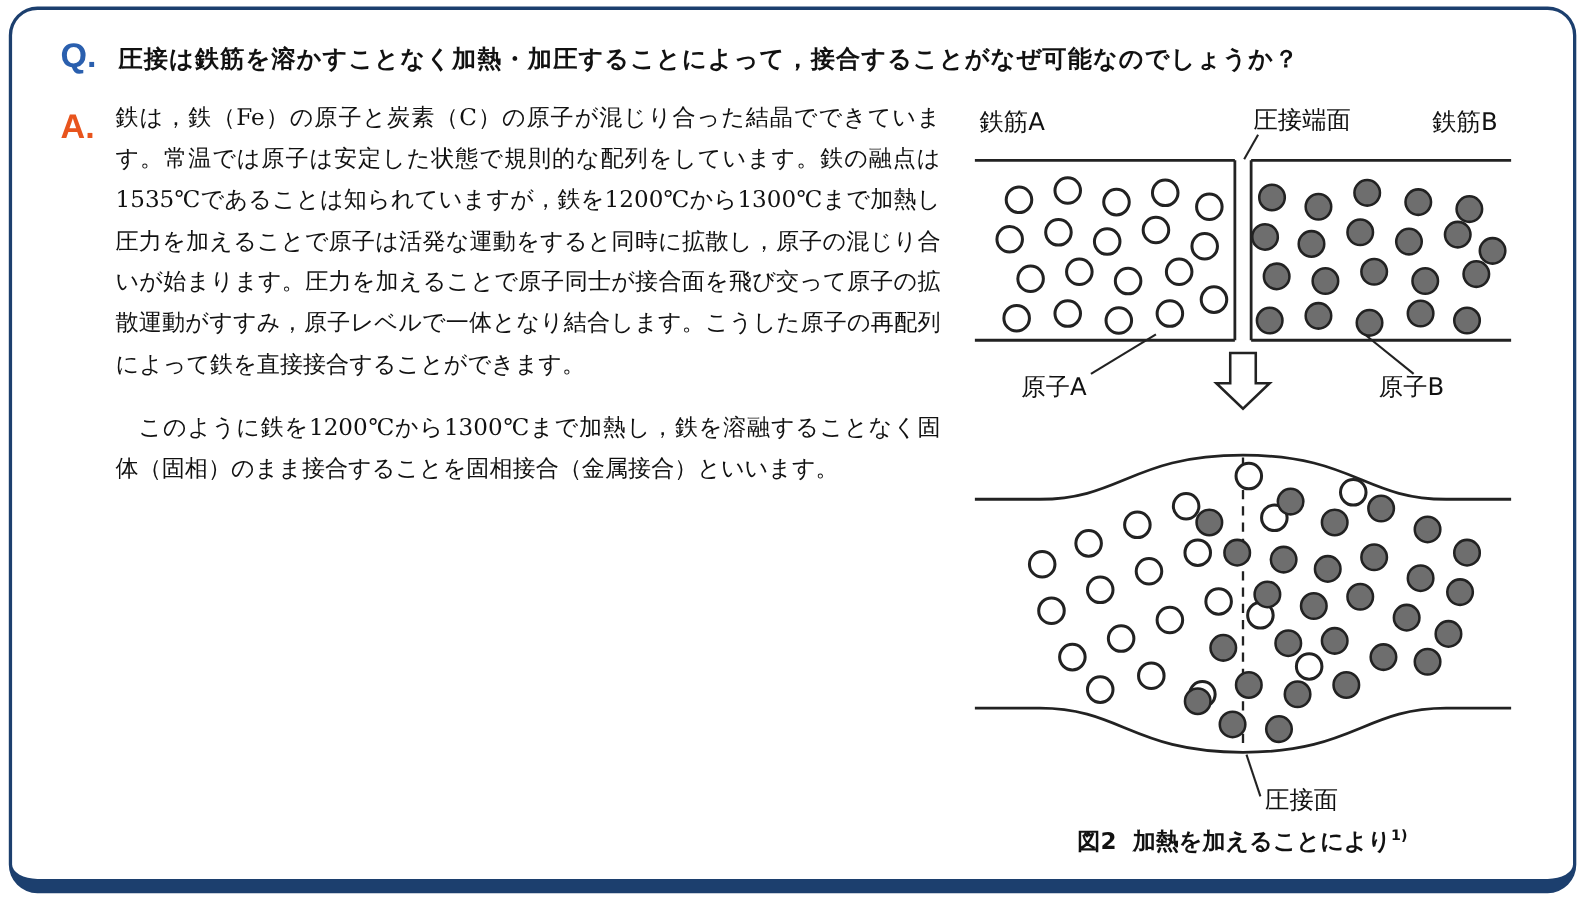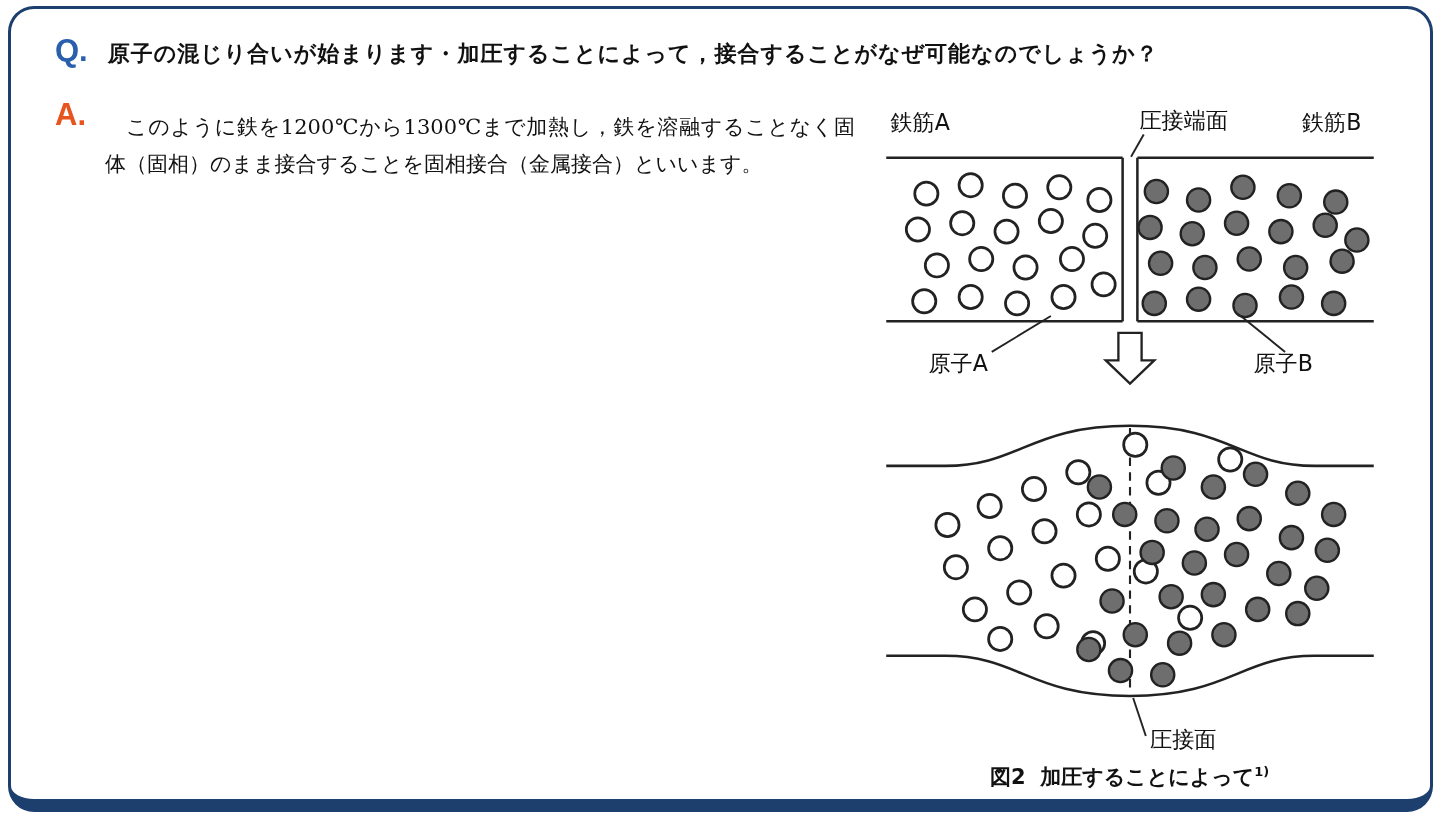--- a/index.html
+++ b/index.html
@@ -13,48 +13,49 @@
   .q-marker{color:#2a5fae;font-size:31px;font-weight:bold;line-height:1;}
   .q-text{font-size:22px;font-weight:bold;padding-top:5px;letter-spacing:1px;line-height:1.3;}
   .main{display:flex;padding:20px 26px 0 44px;}
   .answer{position:relative;width:800px;padding-left:50px;box-sizing:border-box;
           font-size:21px;line-height:1.78;}
   .a-marker{position:absolute;left:0;top:-2px;color:#e8541d;font-size:31px;font-weight:bold;
             font-family:"Liberation Sans","DejaVu Sans",sans-serif;}
   .answer p{margin:0;text-align:justify;}
   .answer p.indent{text-indent:1em;margin-top:20px;}
   .answer b{font-family:"DejaVu Sans","Liberation Sans",sans-serif;}
-  .figure{flex:1;display:flex;flex-direction:column;align-items:center;margin:12px;padding-top:4px;}
+  .figure{flex:1;display:flex;flex-direction:column;align-items:center;margin:0;padding-top:4px;}
   .diagram{display:block;}
   .diagram text{font-family:"DejaVu Sans","Liberation Sans",sans-serif;font-size:21px;fill:#111;}
   .diagram .ln{stroke:#222;stroke-width:2.4;fill:none;}
   .diagram .ptr{stroke:#222;stroke-width:1.8;fill:none;}
   .diagram .atom-w{fill:#ffffff;stroke:#222;stroke-width:2.6;}
   .diagram .atom-d{fill:#6e6e6e;stroke:#222;stroke-width:2.2;}
   .diagram .dash{stroke:#222;stroke-width:2;stroke-dasharray:8 6;fill:none;}
   .diagram .arrow{fill:#ffffff;stroke:#222;stroke-width:2.2;}
   .fig-caption{margin-top:8px;font-weight:bold;font-size:21px;color:#111;
                font-family:"DejaVu Sans","Liberation Sans",sans-serif;}
   .fig-caption .cap-text{margin-left:0.7em;}
   .fig-caption sup{font-size:13px;}
 </style>
 </head>
 <body>
 
 <div class="frame">
 
   <div class="q-row">
     <span class="q-marker">Q.</span>
-    <span class="q-text">原子の混じり合いが始まります・加圧することによって，接合することがなぜ可能なのでしょうか？</span>
+    <span class="q-text">圧接は鉄筋を溶かすことなく加熱・加圧することによって，接合することがなぜ可能なのでしょうか？</span>
   </div>
 
   <div class="main">
 
     <div class="answer">
       <span class="a-marker">A.</span>
+      <p>鉄は，鉄（Fe）の原子と炭素（C）の原子が混じり合った結晶でできています。常温では原子は安定した状態で規則的な配列をしています。鉄の融点は1535℃であることは知られていますが，鉄を1200℃から1300℃まで加熱し圧力を加えることで原子は活発な運動をすると同時に拡散し，原子の混じり合いが始まります。圧力を加えることで原子同士が接合面を飛び交って原子の拡散運動がすすみ，原子レベルで一体となり結合します。こうした原子の再配列によって鉄を直接接合することができます。</p>
       <p class="indent">このように鉄を1200℃から1300℃まで加熱し，鉄を溶融することなく固体（固相）のまま接合することを固相接合（金属接合）といいます。</p>
     </div>
 
     <figure class="figure">
       <svg class="diagram" width="496" height="650" viewBox="0 0 470 616" xmlns="http://www.w3.org/2000/svg">
 
         <text x="8" y="24">鉄筋A</text>
         <text x="244" y="22">圧接端面</text>
         <text x="398" y="24">鉄筋B</text>
         <line class="ptr" x1="248" y1="28" x2="236" y2="49"></line>
@@ -180,18 +181,18 @@
           <circle class="atom-d" cx="324" cy="502" r="11"></circle>
             <circle class="atom-d" cx="226" cy="536" r="11"></circle>
           <circle class="atom-d" cx="266" cy="540" r="11"></circle>
         </g>
 
         <line class="ptr" x1="250" y1="598" x2="238" y2="562"></line>
         <text x="254" y="608">圧接面</text>
       </svg>
 
       <figcaption class="fig-caption">
-        <span class="cap-prefix">図2</span><span class="cap-text">加圧することによって</span><sup>1)</sup>
+        <span class="cap-prefix">図2</span><span class="cap-text">加熱を加えることにより</span><sup>1)</sup>
       </figcaption>
     </figure>
 
   </div>
 </div>
 
 </body></html>

